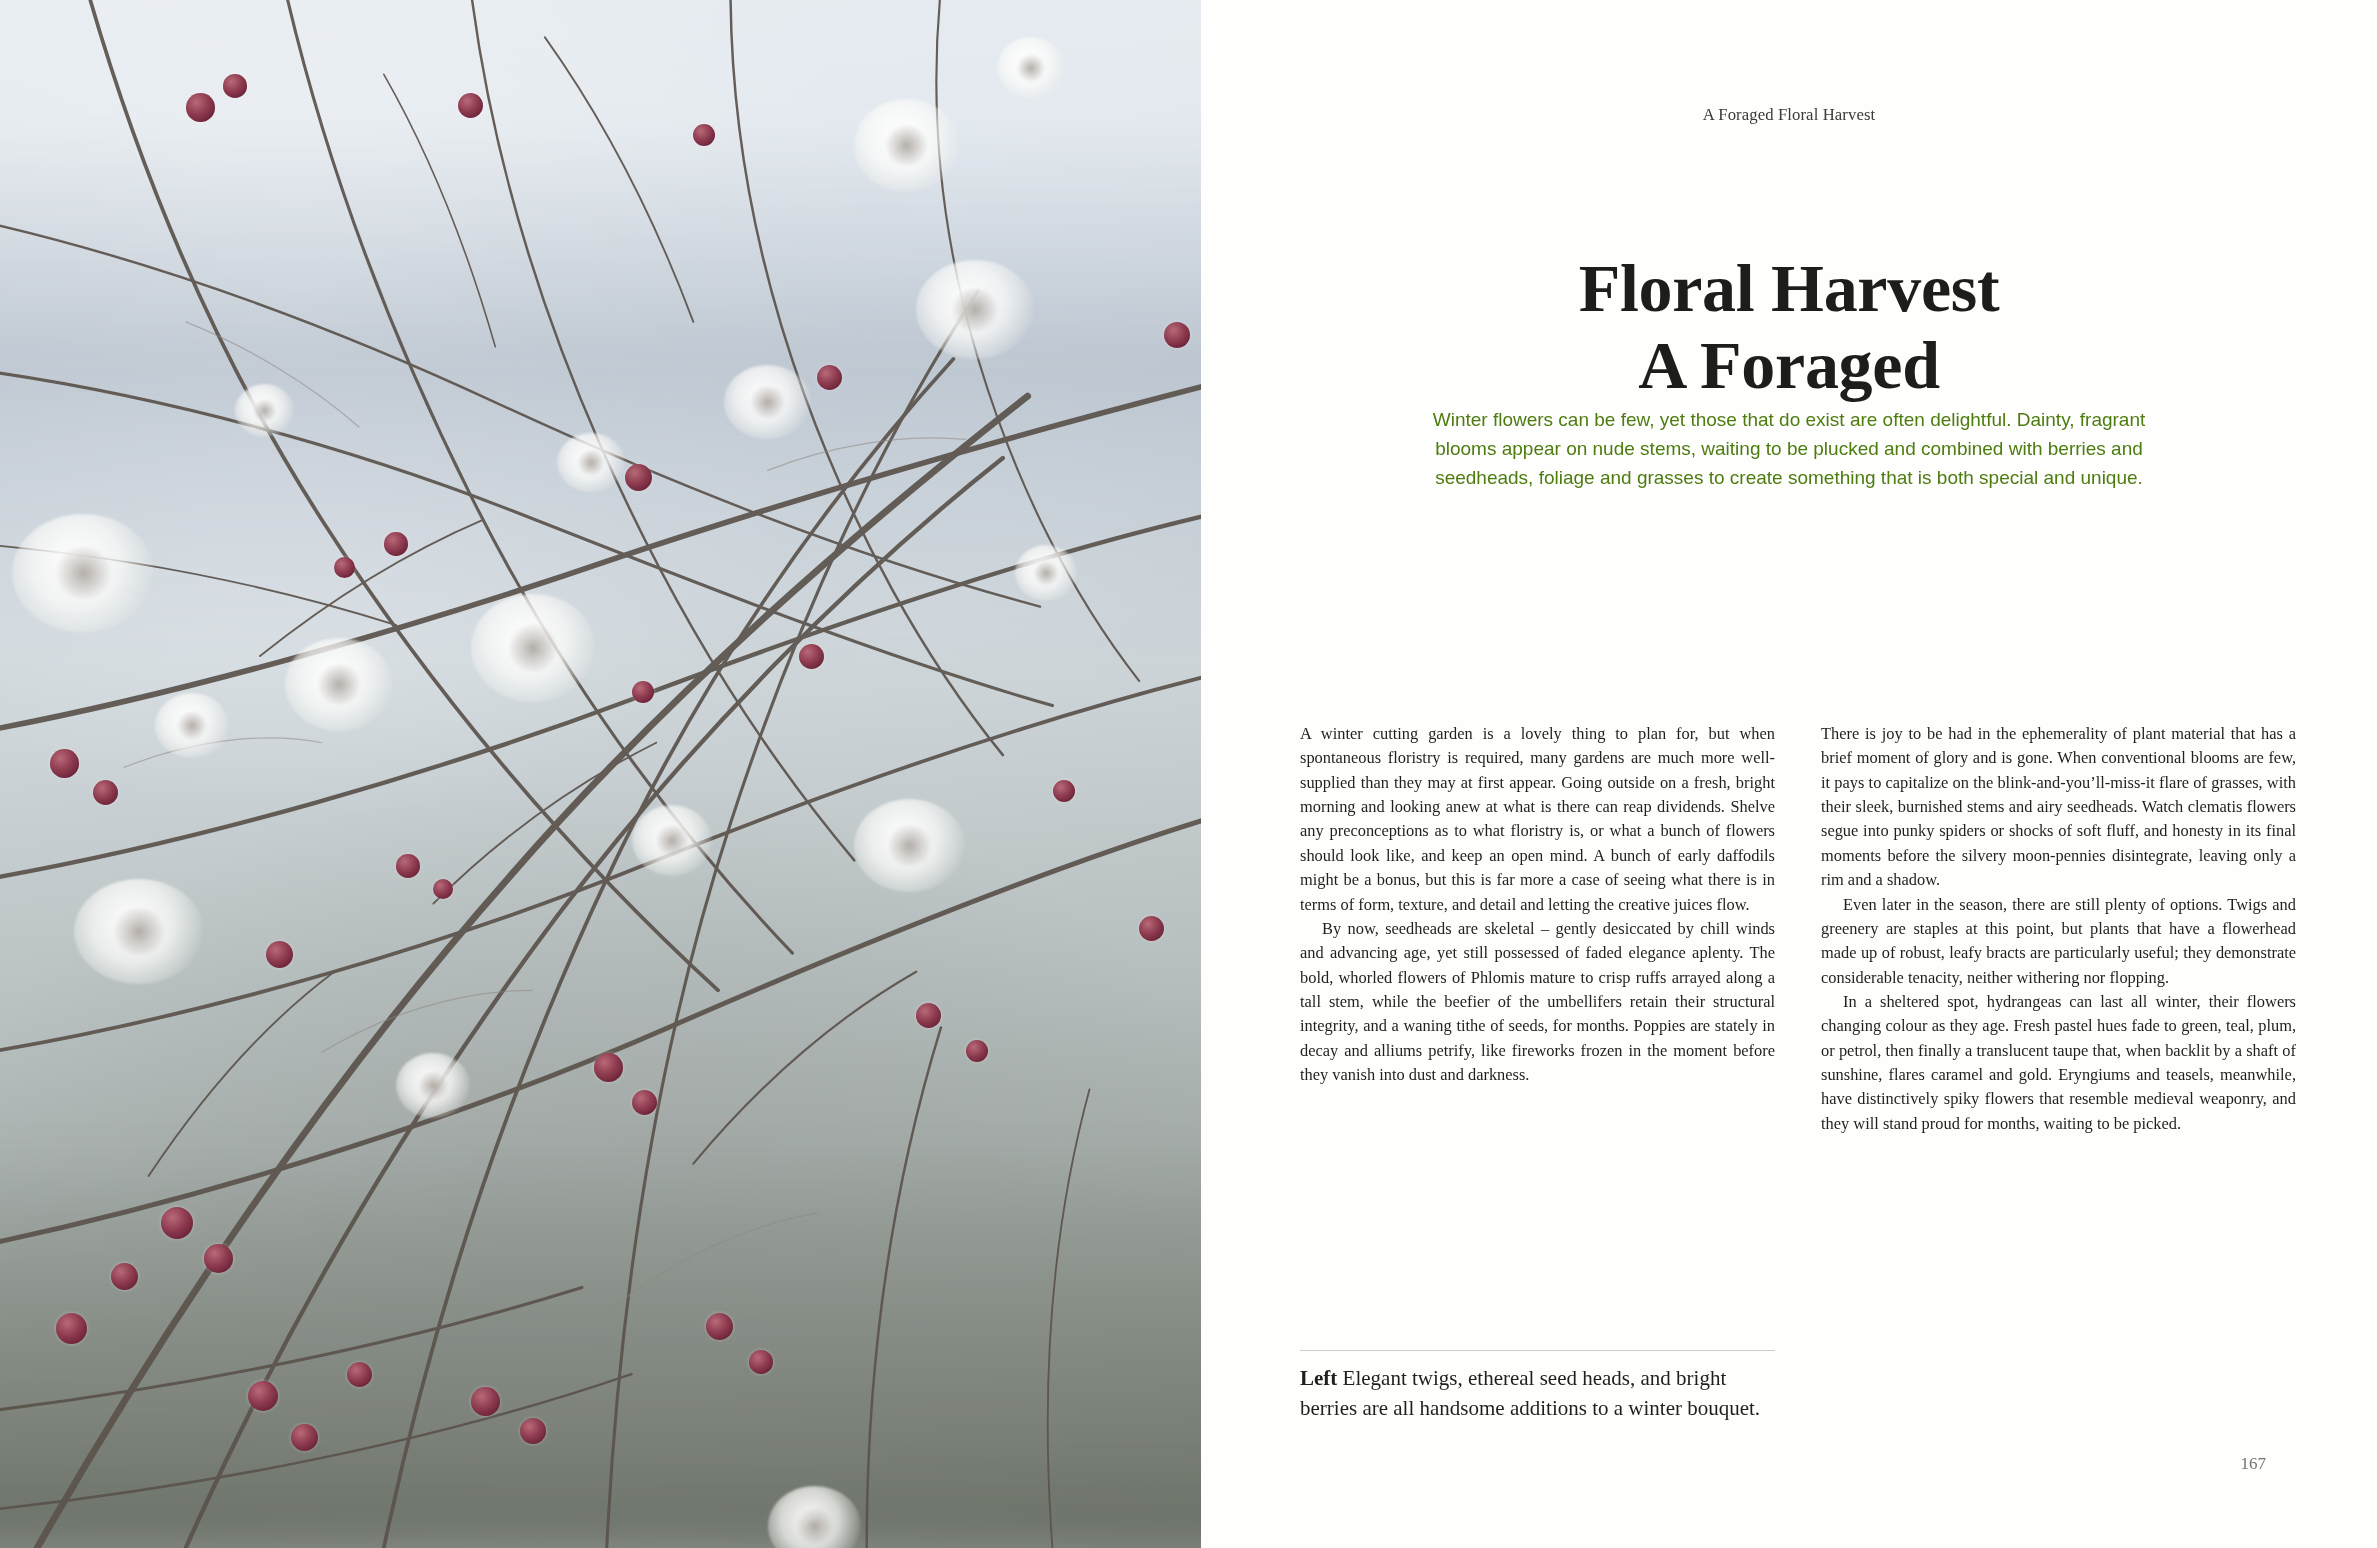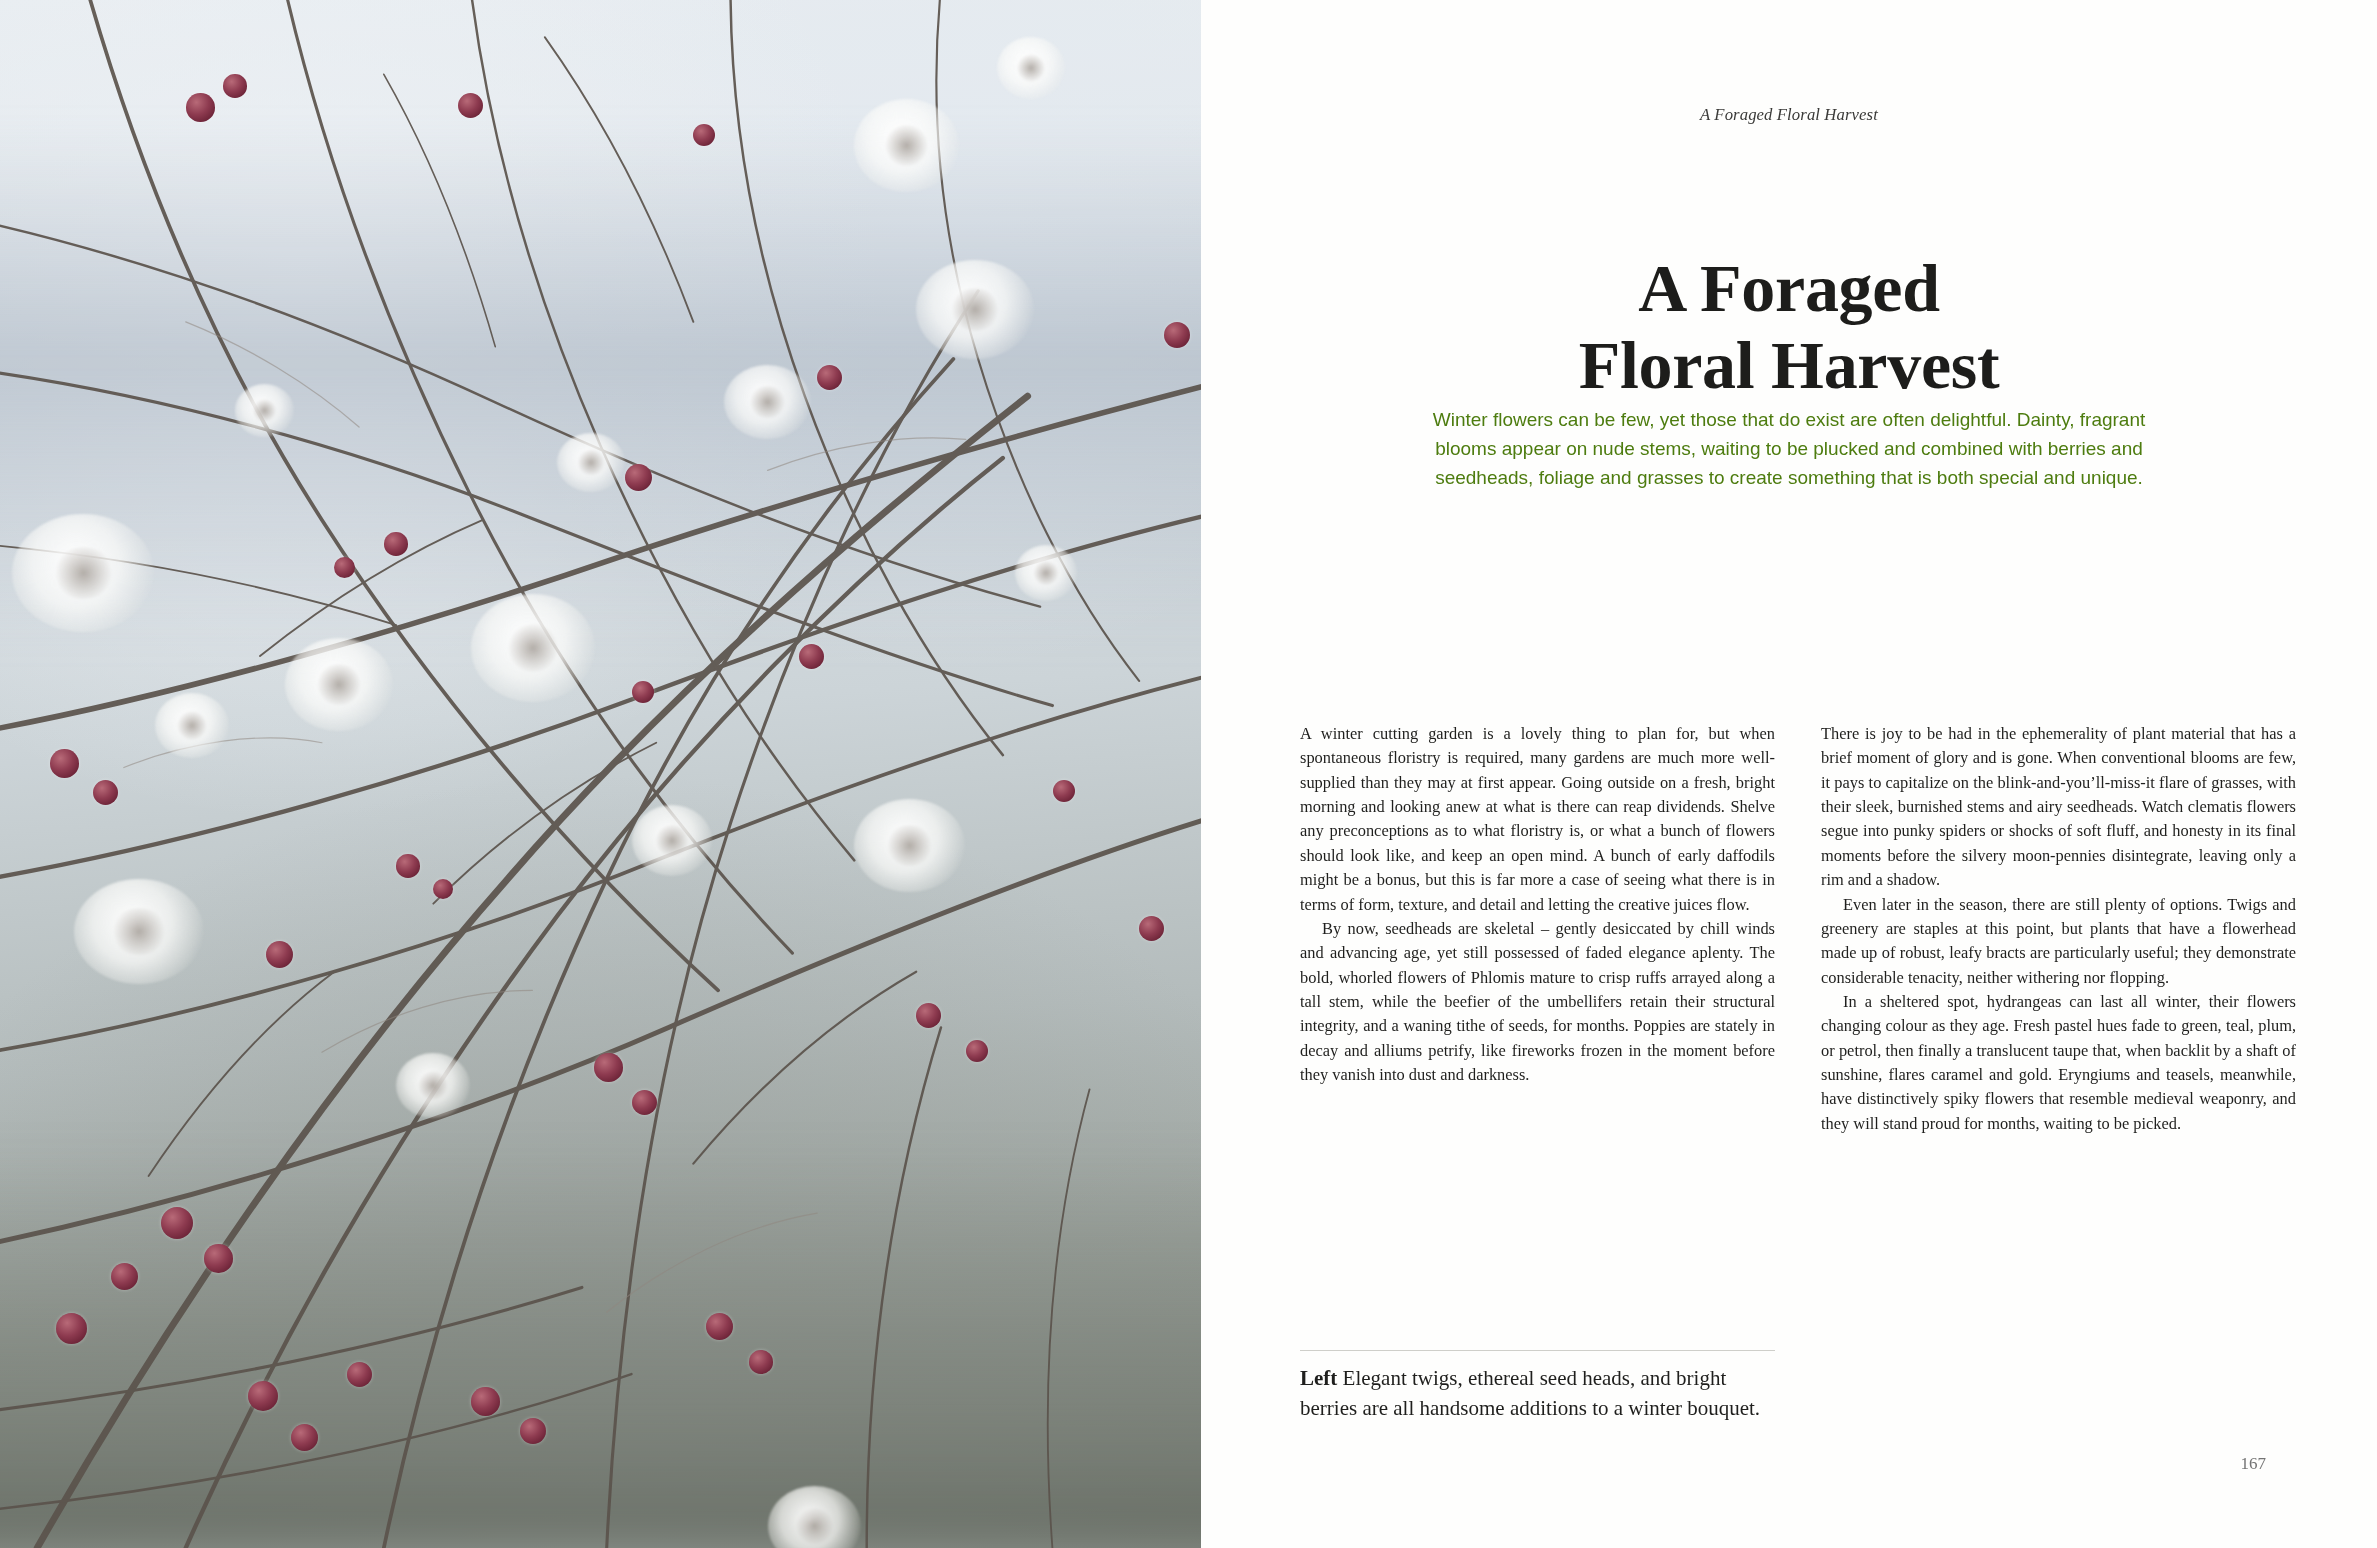--- a/index.html
+++ b/index.html
@@ -82,21 +82,20 @@
     height: 1548px;
     background: #fefefd;
     padding: 0;
   }
   .running-head {
     position: absolute;
     top: 105px;
     left: 0;
     width: 100%;
     text-align: center;
-    font-style: italic;
     font-size: 16.7px;
     letter-spacing: 0.1px;
     color: #3a3a38;
   }
   .title {
     position: absolute;
     top: 204px;
     left: 0;
     width: 100%;
     text-align: center;
@@ -263,22 +262,22 @@
       <div class="berry" style="left:1053px;top:780px;width:22px;height:22px;"></div>
       <div class="berry" style="left:1139px;top:916px;width:25px;height:25px;"></div>
     </div>
   </div>
 
   <div class="page-right">
 
     <div class="running-head">A Foraged Floral Harvest</div>
 
     <h1 class="title">
+      <span class="line">Floral Harvest</span>
       <span class="line">A Foraged</span>
-      <span class="line">Floral Harvest</span>
     </h1>
 
     <div class="standfirst">Winter flowers can be few, yet those that do exist are often delightful. Dainty, fragrant blooms appear on nude stems, waiting to be plucked and combined with berries and seedheads, foliage and grasses to create something that is both special and unique.</div>
 
     <div class="columns">
       <div class="col">
         <p>A winter cutting garden is a lovely thing to plan for, but when spontaneous floristry is required, many gardens are much more well-supplied than they may at first appear. Going outside on a fresh, bright morning and looking anew at what is there can reap dividends. Shelve any preconceptions as to what floristry is, or what a bunch of flowers should look like, and keep an open mind. A bunch of early daffodils might be a bonus, but this is far more a case of seeing what there is in terms of form, texture, and detail and letting the creative juices flow.</p>
         <p class="indent">By now, seedheads are skeletal – gently desiccated by chill winds and advancing age, yet still possessed of faded elegance aplenty. The bold, whorled flowers of Phlomis mature to crisp ruffs arrayed along a tall stem, while the beefier of the umbellifers retain their structural integrity, and a waning tithe of seeds, for months. Poppies are stately in decay and alliums petrify, like fireworks frozen in the moment before they vanish into dust and darkness.</p>
       </div>
       <div class="col">

